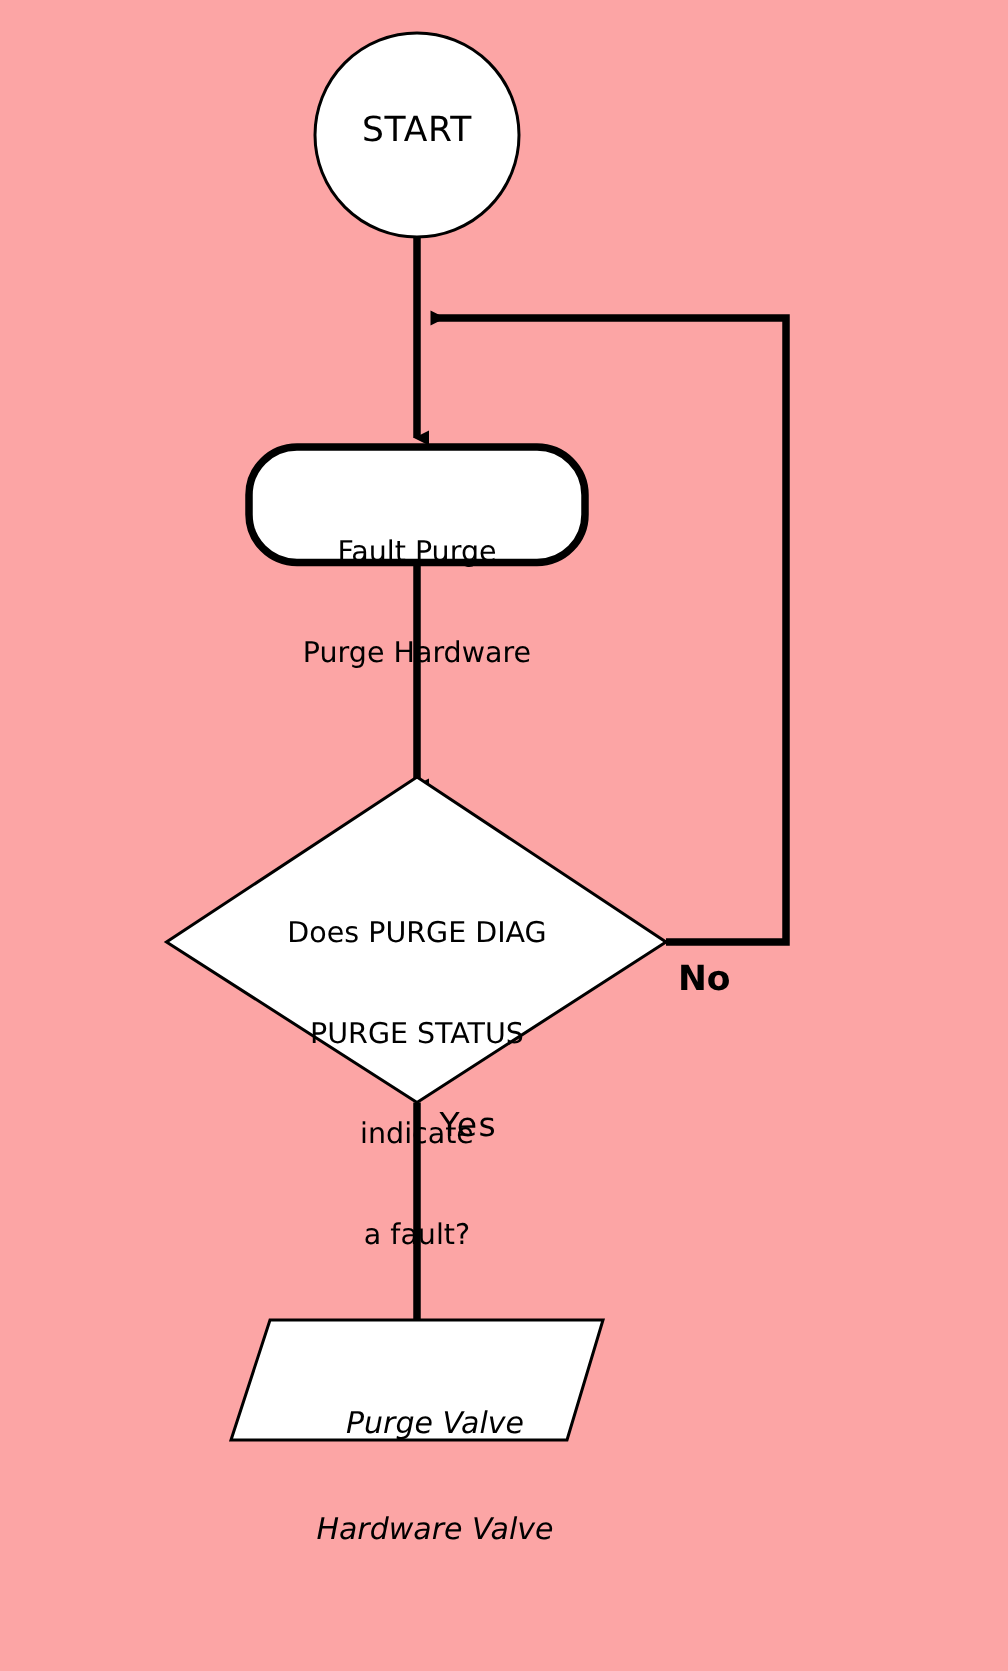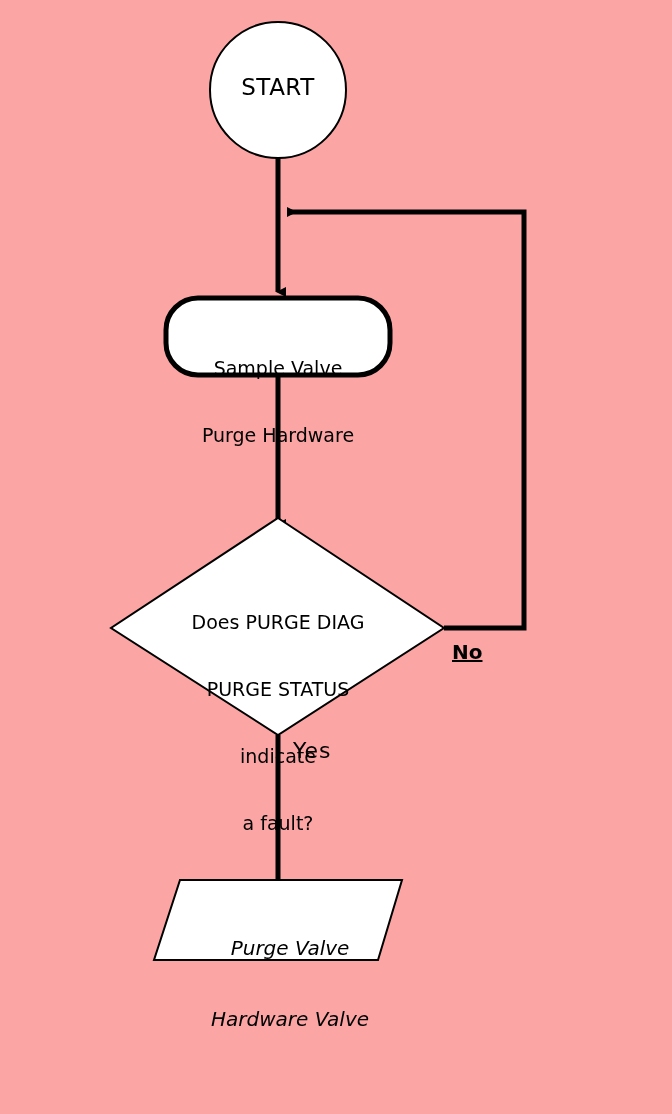--- a/index.html
+++ b/index.html
@@ -76,23 +76,22 @@
   .edge-label {
     position: absolute;
     color: #000000;
     font-family: "DejaVu Sans", "Liberation Sans", sans-serif;
     white-space: pre;
     pointer-events: none;
   }
   #label-no {
     left: 452px;
     top: 640px;
-    font-size: 20px;
+    font-size: 23px;
     font-weight: bold;
-    text-decoration: underline;
   }
   #label-yes {
     left: 293px;
     top: 738px;
     font-size: 22px;
     letter-spacing: 1px;
   }
 </style>
 </head>
 <body>
@@ -122,21 +121,21 @@
     <polygon class="shape-stroke thin" points="278,518 444,628 278,735 111,628"></polygon>
 
     <line class="conn" x1="278" y1="735" x2="278" y2="886" marker-end="url(#arrowdown)"></line>
 
     <polygon class="shape-stroke thin" points="180,880 402,880 378,960 154,960"></polygon>
   </svg>
 
   <div class="node-text" id="start-label"><span>START</span></div>
 
   <div class="node-text" id="process-label">
-    <div>Sample Valve</div>
+    <div>Fault Purge</div>
     <div>Purge Hardware</div>
   </div>
 
   <div class="node-text" id="decision-label">
     <div>Does PURGE DIAG</div>
     <div>PURGE STATUS</div>
     <div>indicate</div>
     <div>a fault?</div>
   </div>
 

